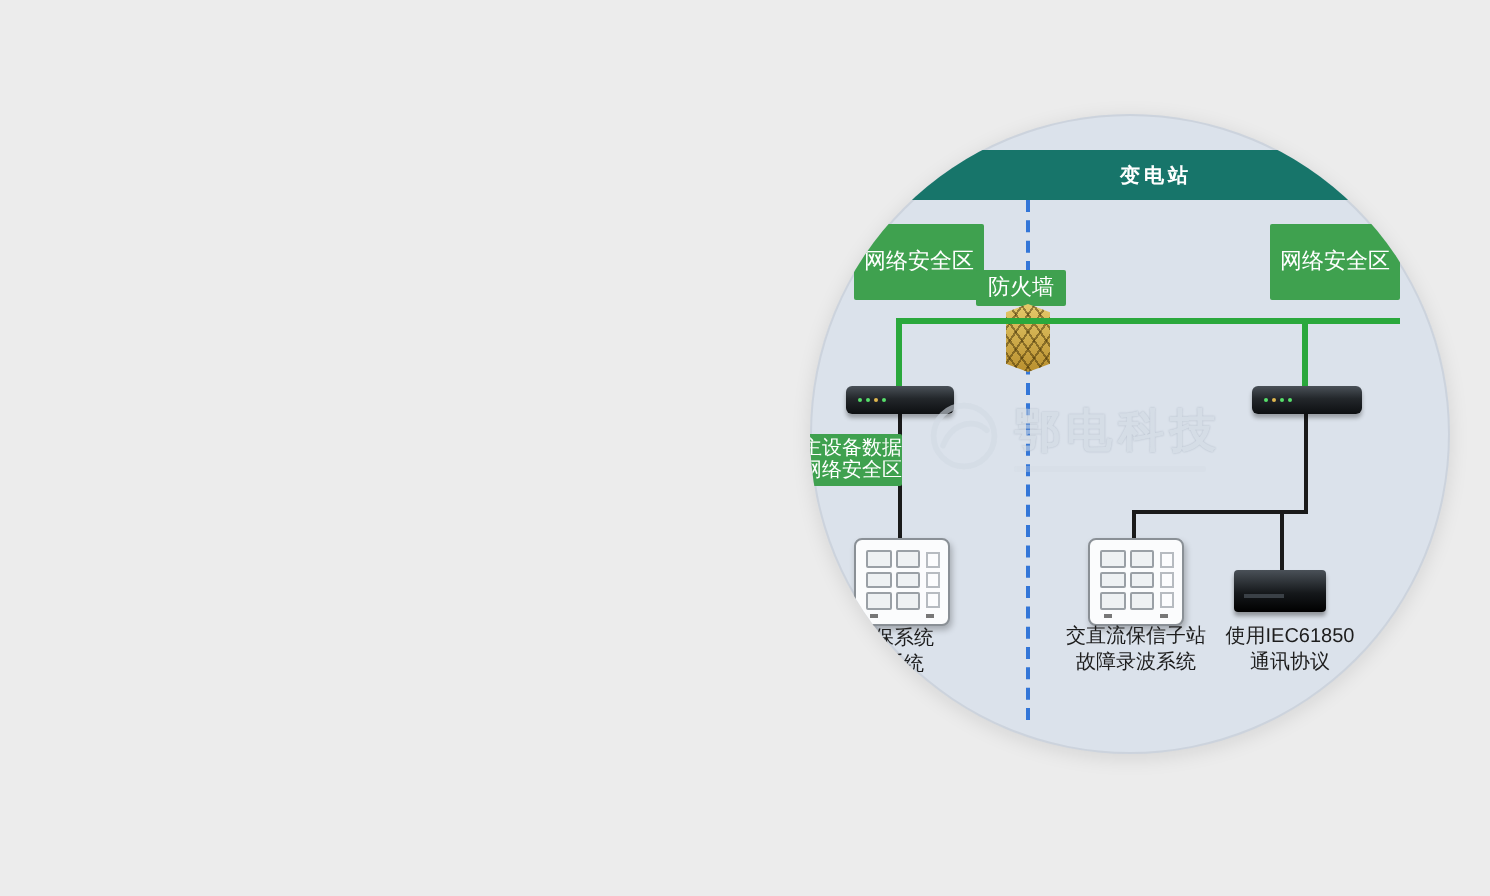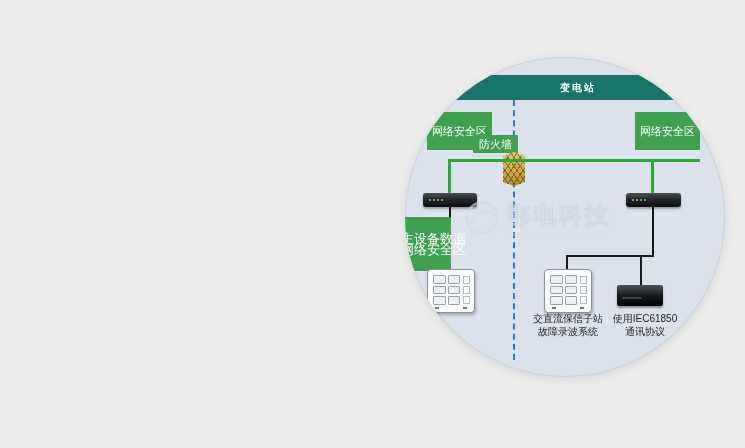--- a/index.html
+++ b/index.html
@@ -24,24 +24,24 @@
   }
   .header span{color:#fff;font-size:10px;font-weight:bold;letter-spacing:2px;transform:translateX(13px);}
 
   
   .glabel{
     position:absolute;background:#3fa14f;color:#fff;font-size:11px;
     padding:12px 5px;white-space:nowrap;line-height:14px;border-radius:1px;
   }
   .zone-left{left:22px;top:55px;}
   .zone-right{left:230px;top:55px;}
-  .fw-label{left:68px;top:78px;padding:2px 6px;}
+  .fw-label{left:83px;top:78px;padding:2px 6px;}
   .node-label{
-    left:-6px;top:160px;width:48px;font-size:13px;line-height:11px;
-    text-align:center;padding:16px 2px;
+    left:-6px;top:160px;width:48px;font-size:10px;line-height:11px;
+    text-align:center;padding:2px 2px;
   }
 
   
   .dashed{position:absolute;left:108px;top:43px;height:260px;width:0;border-left:2px dashed #3376d8;}
 
   
   .ln{position:absolute;background:#1a1a1a;}
   .ln.green{background:#2aa83c;}
   #bus{left:43px;top:102px;width:252px;height:3px;}
   #gdrop-l{left:43px;top:102px;width:3px;height:36px;}
@@ -194,20 +194,24 @@
           <div class="pslot"></div>
           <div class="pslot"></div>
           <div class="pslot"></div>
         </div>
       <div class="pfoot"></div>
         <div class="pfoot r"></div>
     </div>
 
     <div class="blackbox"></div>
 
+    <div id="cap-left" class="caption">
+      <div>保系统</div>
+      <div>系统</div>
+    </div>
     <div id="cap-center" class="caption">
       <div>交直流保信子站</div>
       <div>故障录波系统</div>
     </div>
     <div id="cap-right" class="caption">
       <div>使用IEC61850</div>
       <div>通讯协议</div>
     </div>
 
     <div class="watermark">

